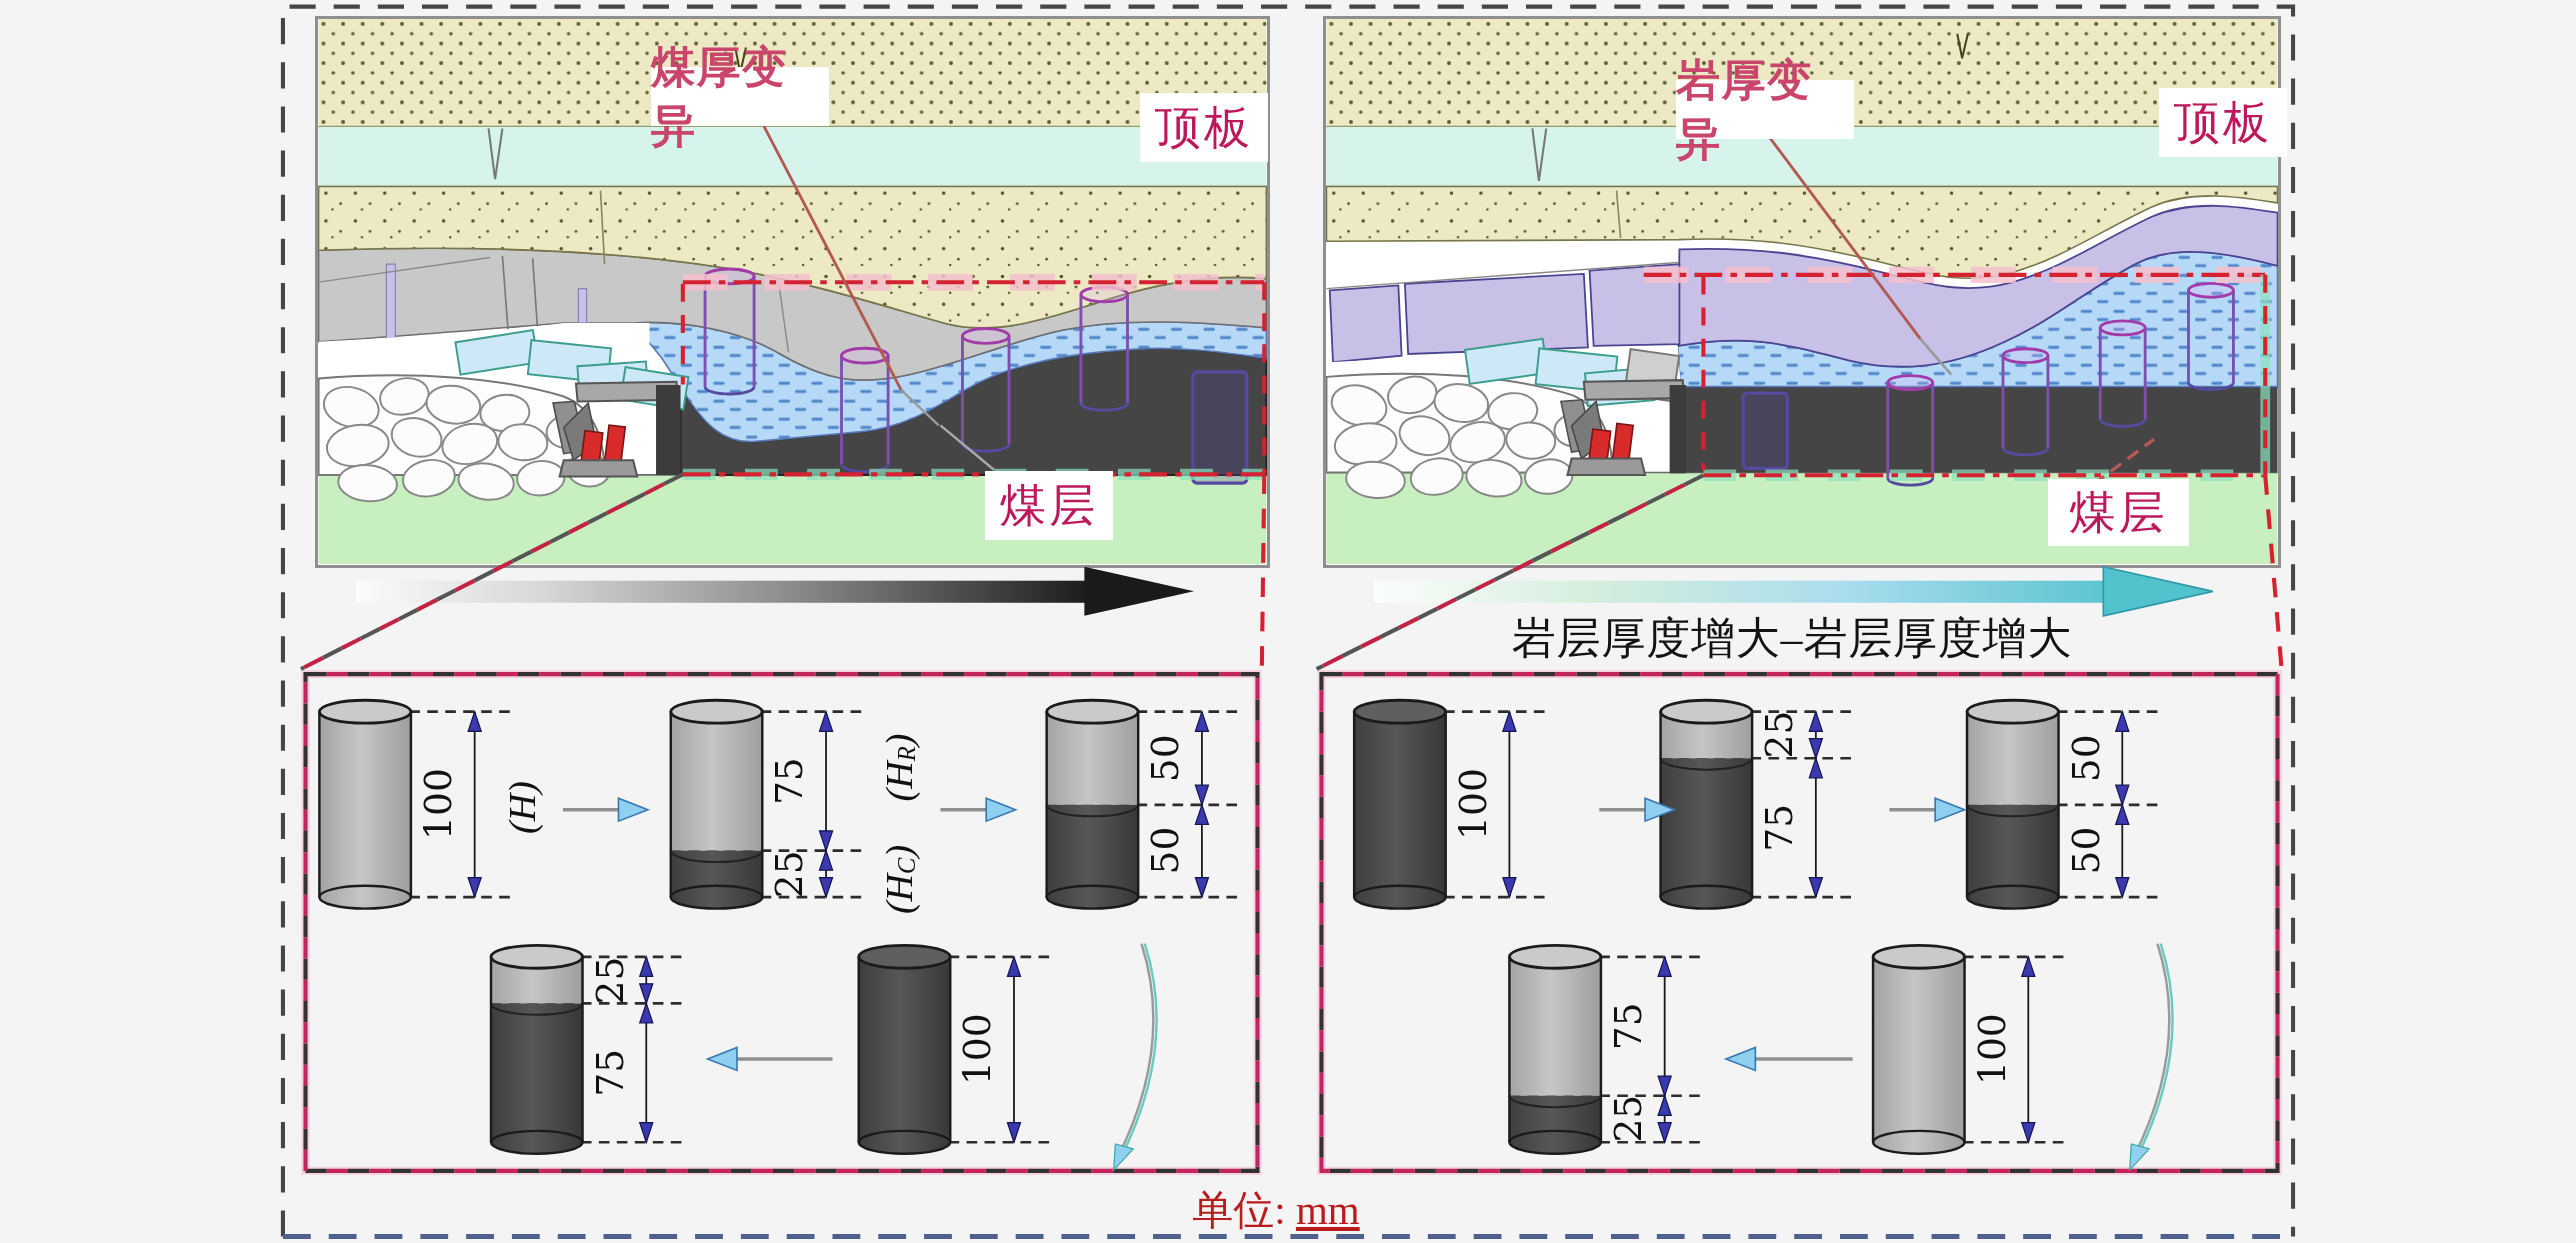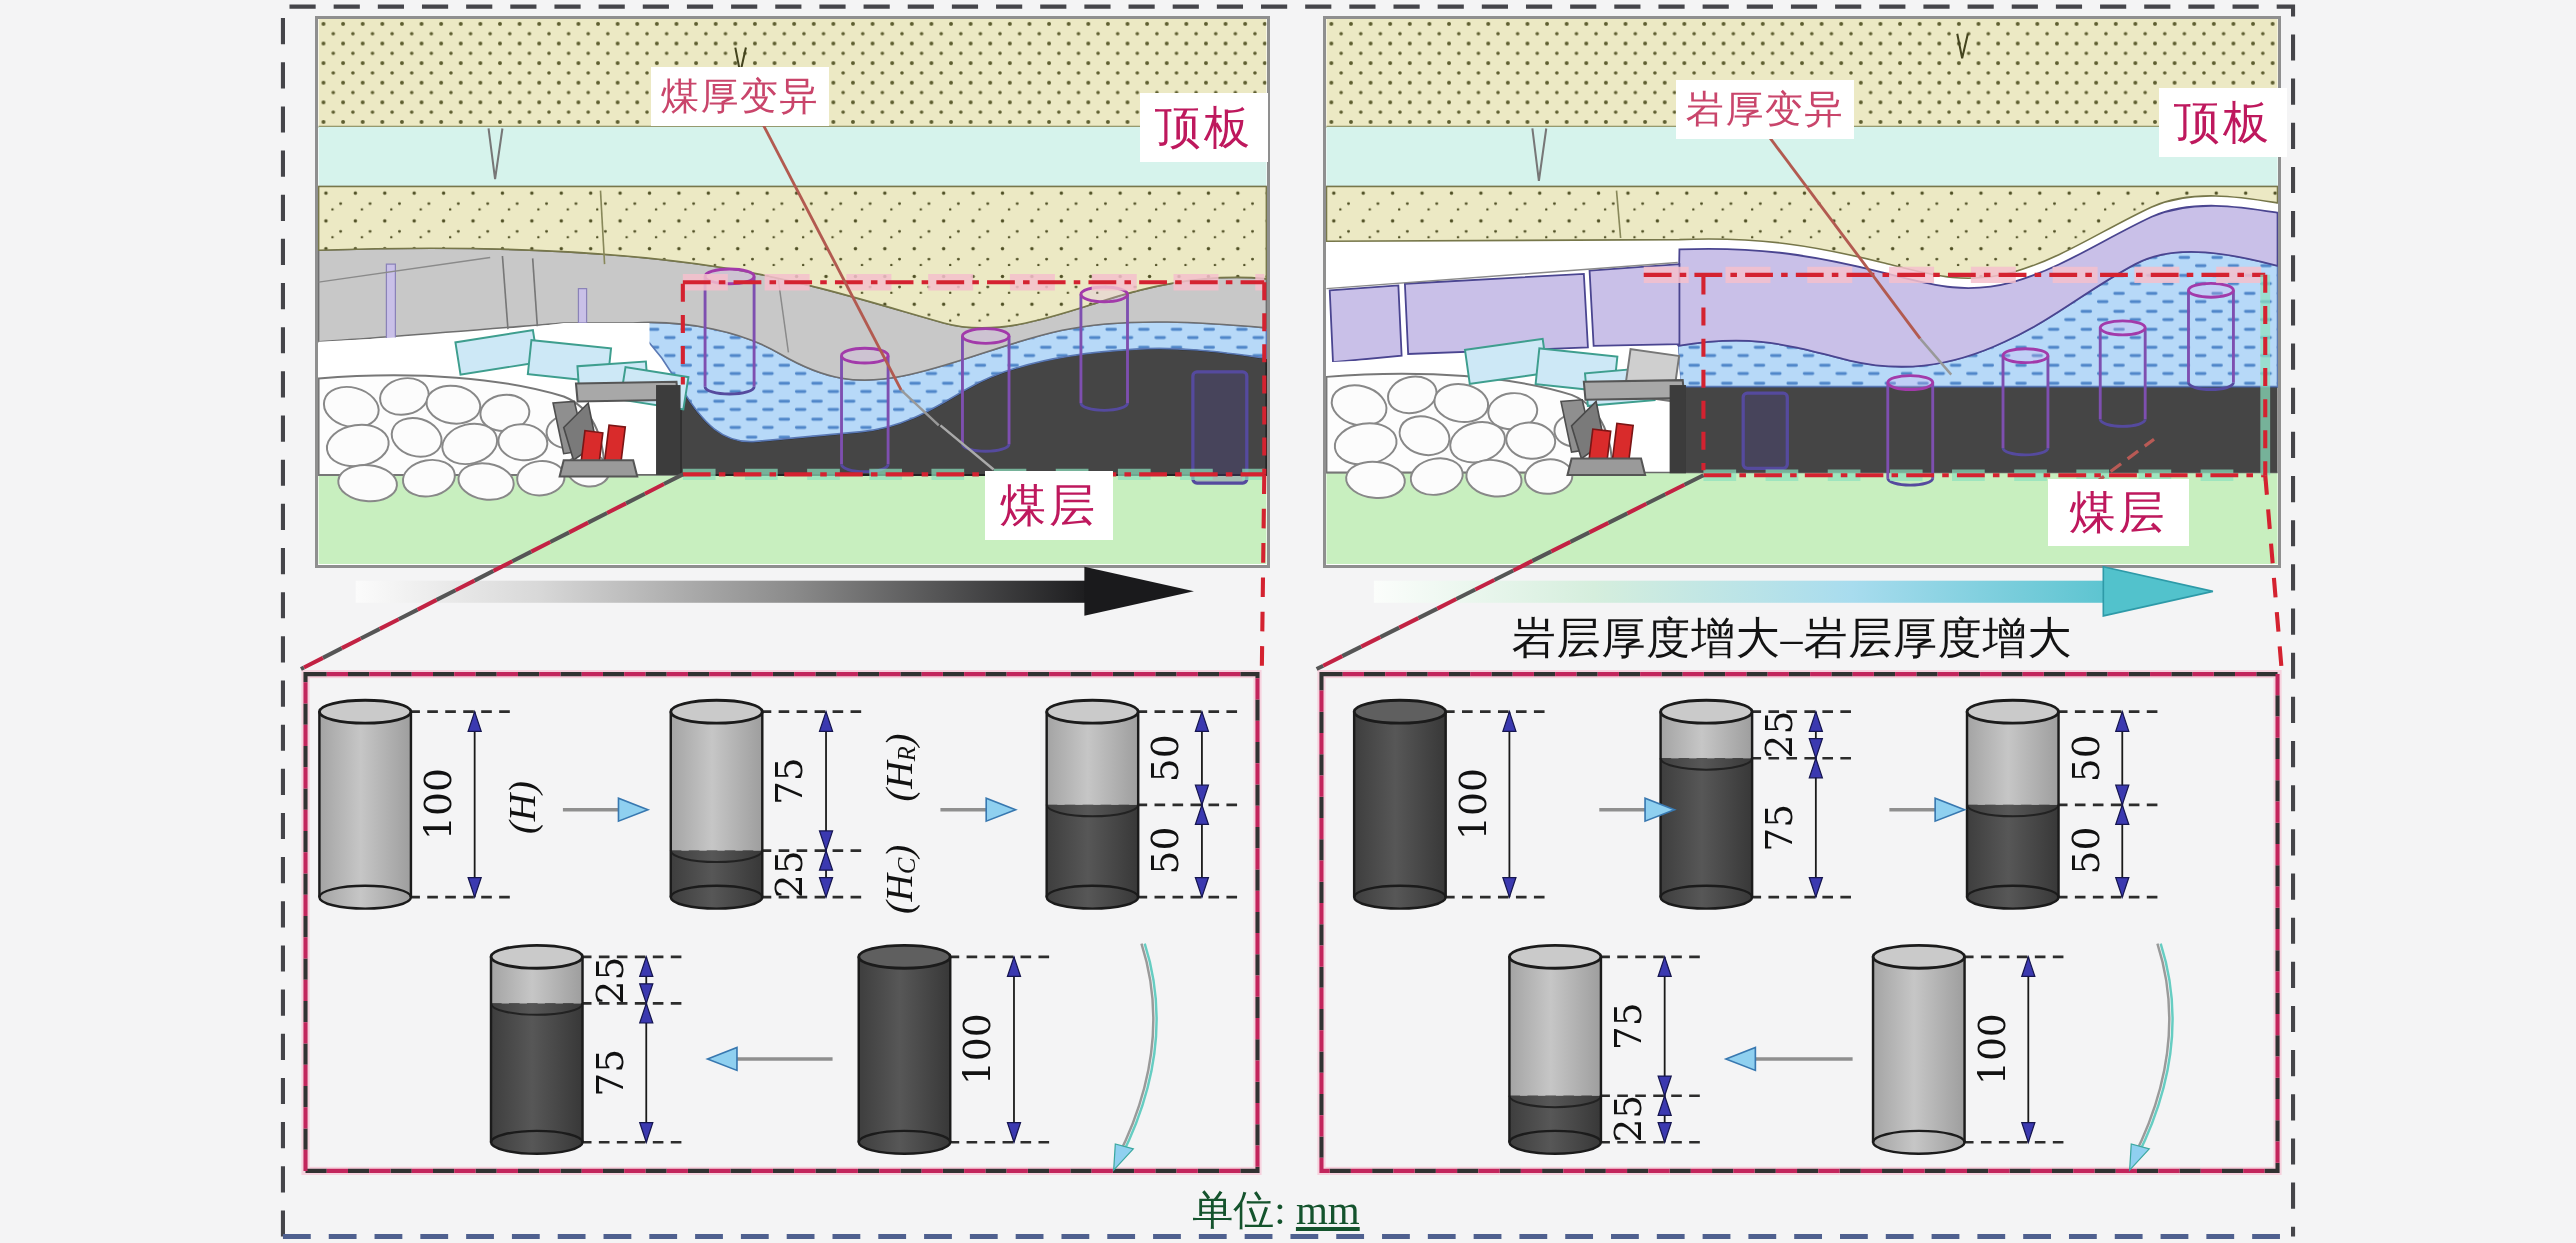--- a/index.html
+++ b/index.html
@@ -5,24 +5,24 @@
   html,body{margin:0;padding:0;background:#f2f2f3;}
   .page{position:relative;width:2576px;height:1244px;background:#f4f4f5;overflow:hidden;
         font-family:"Liberation Serif","DejaVu Serif",serif;}
   svg{position:absolute;left:0;top:0;}
   .panel{position:absolute;top:16.4px;height:552px;background:#ffffff;border:3.3px solid #8f8f8f;box-sizing:border-box;}
   .panel-left{left:315px;width:955px;}
   .panel-right{left:1323px;width:958px;}
   .plabel{position:absolute;background:#ffffff;display:flex;align-items:center;justify-content:center;
           z-index:30;color:#be185d;}
   .plabel.red{color:#c9456b;}
-  .variation{font-size:38px;letter-spacing:1.6px;}
+  .variation{font-size:44px;letter-spacing:1.6px;font-weight:bold;}
   .rooflabel,.seamlabel{font-size:46px;letter-spacing:3.3px;}
   .caption{position:absolute;z-index:25;font-size:44px;color:#131313;text-align:center;letter-spacing:0.8px;}
-  .unitnote{position:absolute;z-index:25;font-size:41px;color:#14532d;text-align:center;}
+  .unitnote{position:absolute;z-index:25;font-size:41px;color:#b91c1c;text-align:center;}
   .unitnote u{text-decoration:underline;}
   .hsym{position:absolute;z-index:26;width:123px;height:49px;display:flex;align-items:center;justify-content:center;
         font-style:italic;font-size:38px;color:#111;transform:rotate(-90deg);}
   .hsym sub{font-size:24.5px;font-style:italic;transform:translateY(8.2px);}
   .overlay{z-index:20;pointer-events:none;}
   .boxsvg{z-index:15;}
 </style>
 </head>
 <body>
 

